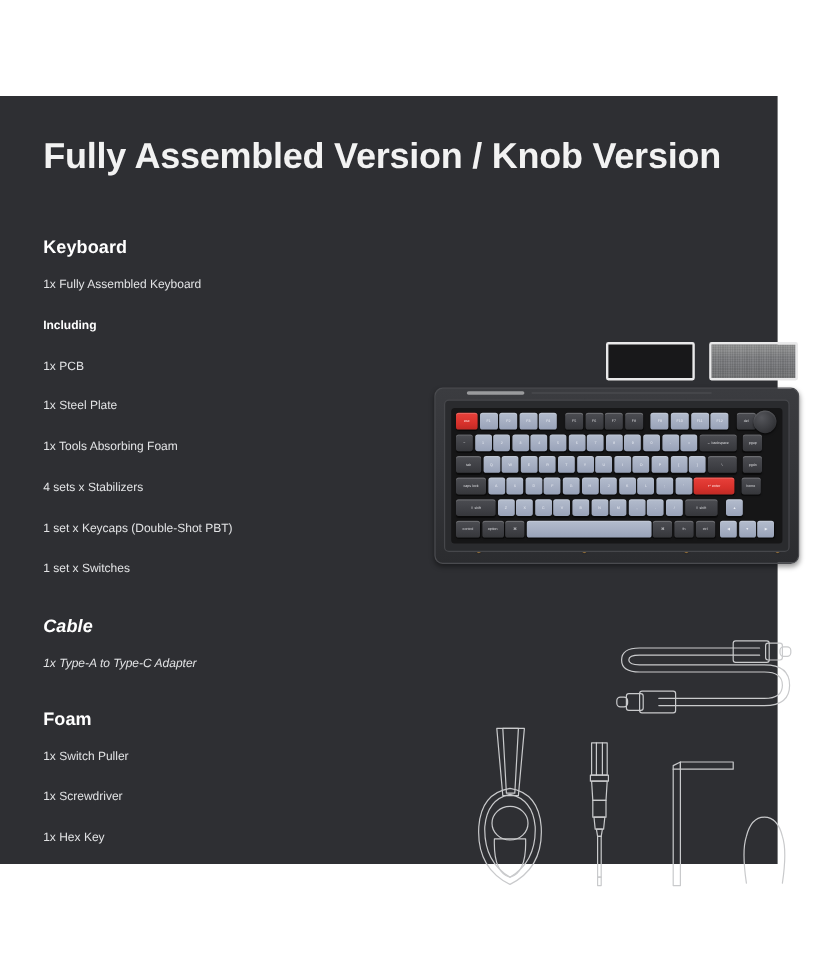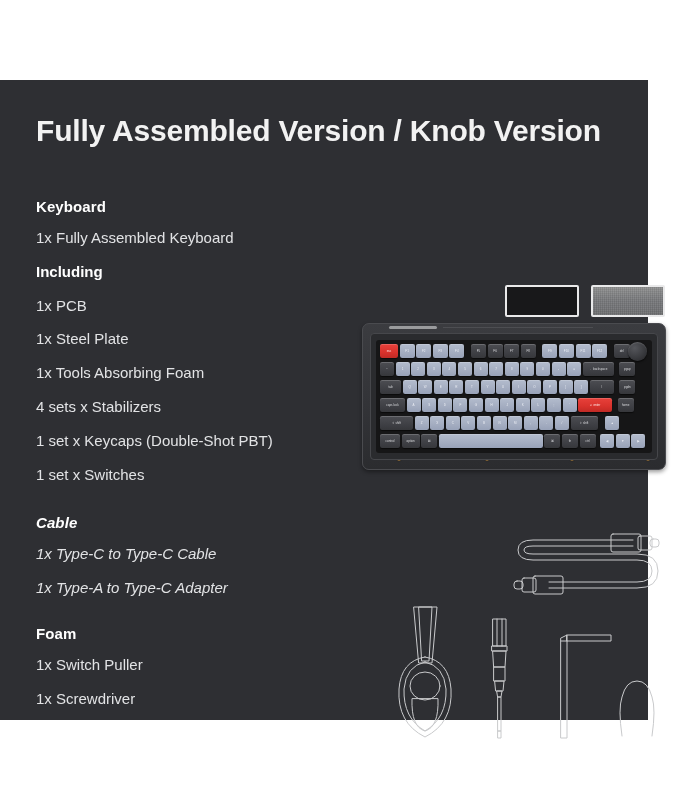--- a/index.html
+++ b/index.html
@@ -48,21 +48,21 @@
     width: 320px;
   }
   .sec-head {
     font-size: 15px;
     font-weight: bold;
     color: #ffffff;
     margin: 0 0 7px 0;
     letter-spacing: 0.1px;
   }
   .line {
-    font-size: 15px;
+    font-size: 10px;
     color: #e2e3e5;
     line-height: 21.8px;
     white-space: nowrap;
     margin-top: 12px;
   }
   .line.bold {
     font-weight: bold;
     color: #ffffff;
   }
   .sec-cable { margin-top: 29px; font-style: italic; }
@@ -221,28 +221,28 @@
         <div class="line">1x PCB</div>
         <div class="line">1x Steel Plate</div>
         <div class="line">1x Tools Absorbing Foam</div>
         <div class="line">4 sets x Stabilizers</div>
         <div class="line">1 set x Keycaps (Double-Shot PBT)</div>
         <div class="line">1 set x Switches</div>
       </div>
 
       <div class="sec-cable">
         <div class="sec-head">Cable</div>
-        <div class="line">1x Type-C to Type-C Cable</div>
         <div class="line">1x Type-A to Type-C Adapter</div>
       </div>
 
       <div class="sec-tools">
         <div class="sec-head">Foam</div>
         <div class="line">1x Switch Puller</div>
         <div class="line">1x Screwdriver</div>
+        <div class="line">1x Hex Key</div>
       </div>
 
     </div>
 
     <div class="swatches">
       <div class="swatch swatch-black"></div>
       <div class="swatch swatch-grey"></div>
     </div>
 
     <div class="kb-wrap">

